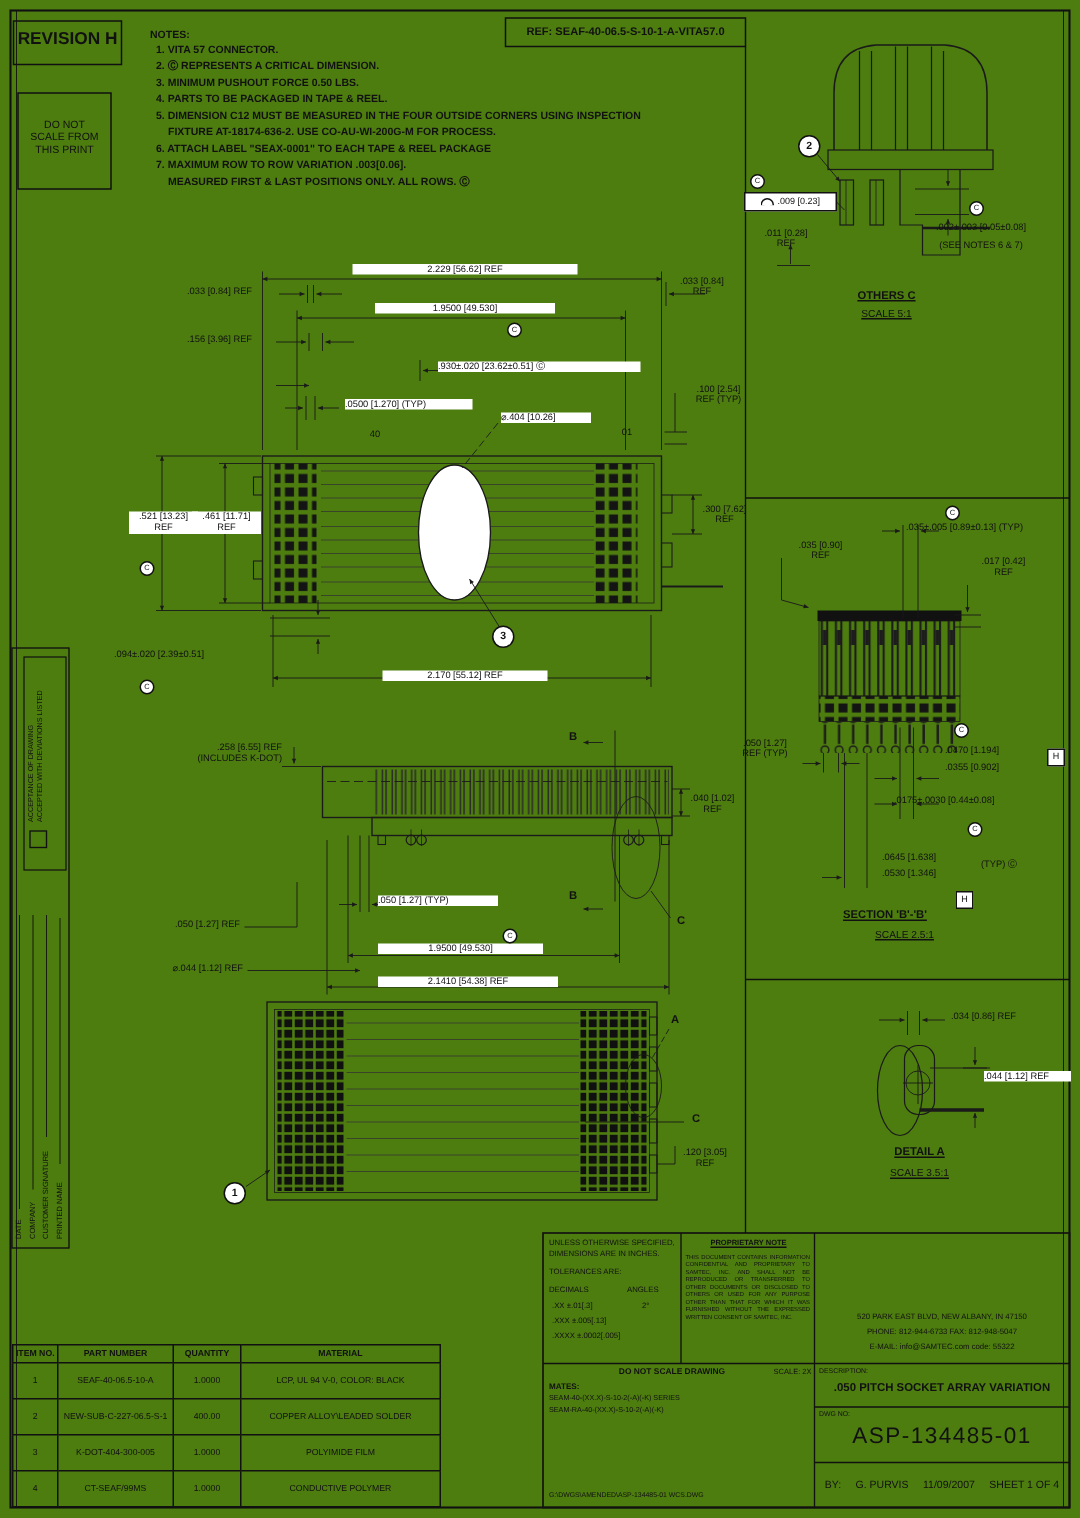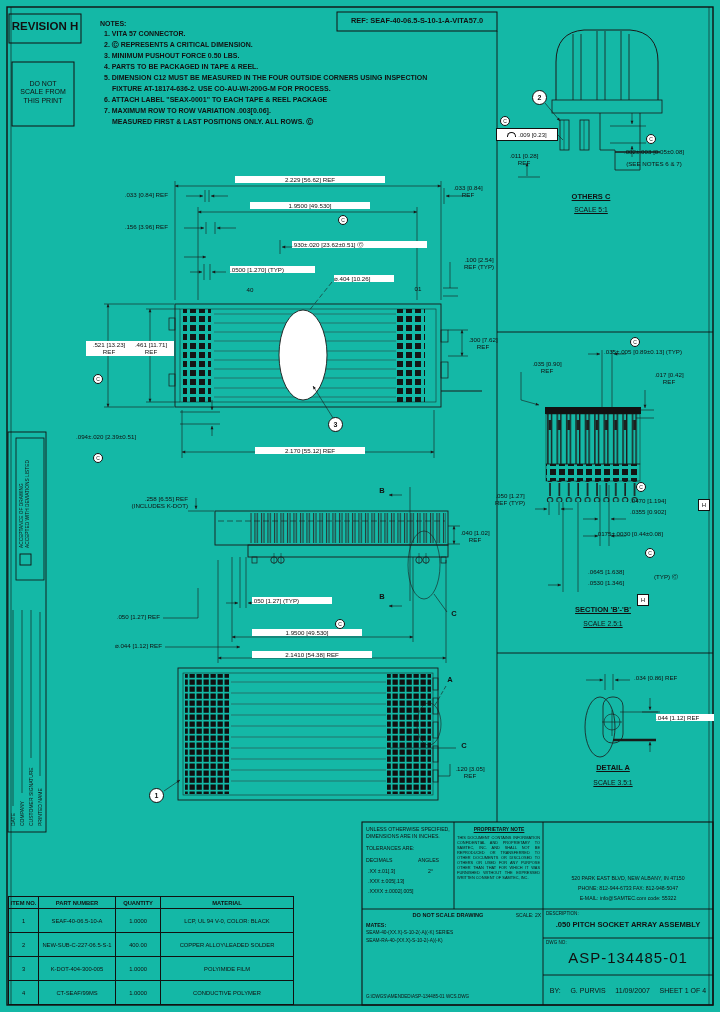--- a/index.html
+++ b/index.html
@@ -1,16 +1,16 @@
 <!DOCTYPE html>
 <html><head>
 <meta charset="utf-8">
 <style>
   html,body{margin:0;padding:0;background:#fff;}
-  .page{position:relative;width:720px;height:1012px;background:#14b8a6;overflow:hidden;
+  .page{position:relative;width:720px;height:1012px;background:#4d7c0f;overflow:hidden;
         font-family:"Liberation Sans",sans-serif;color:#111;}
   svg.linework{position:absolute;left:0;top:0;}
   .lbl{position:absolute;font:6.2px/1.18 "Liberation Sans",sans-serif;color:#111;
        white-space:pre-line;text-align:center;}
   .l{text-align:left}.r{text-align:right}.b{font-weight:bold}.bg{background:#fff}
   .u{text-decoration:underline}
   .circ{position:absolute;width:8px;height:8px;border:1px solid #111;border-radius:50%;
         font:5px/8px "Liberation Sans",sans-serif;text-align:center;background:#fff;}
   .boxh{position:absolute;width:10px;height:10px;border:1px solid #111;
         font:6px/10px "Liberation Sans",sans-serif;text-align:center;background:#fff;}
@@ -335,21 +335,21 @@
 <span class="circ" style="left:636px;top:482px">C</span>
 <div class="lbl l" style="left:630px;top:497px;width:66px">.0470 [1.194]</div>
 <div class="lbl l" style="left:630px;top:508px;width:66px">.0355 [0.902]</div>
 <span class="boxh" style="left:698px;top:499px">H</span>
 <div class="lbl l" style="left:596px;top:530px;width:118px">.0175±.0030 [0.44±0.08]</div>
 <span class="circ" style="left:645px;top:548px">C</span>
 <div class="lbl l" style="left:588px;top:568px;width:64px">.0645 [1.638]</div>
 <div class="lbl l" style="left:588px;top:579px;width:64px">.0530 [1.346]</div>
 <div class="lbl l" style="left:654px;top:573px;width:52px">(TYP) Ⓒ</div>
 <span class="boxh" style="left:637px;top:594px">H</span>
-<div class="lbl b u" style="left:545px;top:606px;width:116px;font-size:7.5px">SECTION 'B'-'B'</div>
+<div class="lbl b u" style="left:532px;top:606px;width:116px;font-size:7.5px">SECTION 'B'-'B'</div>
 <div class="lbl u" style="left:555px;top:620px;width:96px;font-size:6.8px">SCALE 2.5:1</div>
 
 <div class="lbl l" style="left:634px;top:674px;width:78px">.034 [0.86] REF</div>
 <div class="lbl l bg" style="left:656px;top:714px;width:58px">.044 [1.12] REF</div>
 <div class="lbl b u" style="left:578px;top:764px;width:70px;font-size:7.5px">DETAIL A</div>
 <div class="lbl u" style="left:574px;top:779px;width:78px;font-size:6.8px">SCALE 3.5:1</div>
 
 <div class="rot" style="left:19px;top:548px">
   <div>ACCEPTANCE OF DRAWING</div>
   <div>ACCEPTED WITH DEVIATIONS LISTED</div>
@@ -414,21 +414,21 @@
 <div class="tb" style="left:545px;top:875px;width:166px;text-align:center;font-size:5.2px">520 PARK EAST BLVD, NEW ALBANY, IN 47150</div>
 <div class="tb" style="left:545px;top:885px;width:166px;text-align:center;font-size:5.2px">PHONE: 812-944-6733      FAX: 812-948-5047</div>
 <div class="tb" style="left:545px;top:895px;width:166px;text-align:center;font-size:5.2px">E-MAIL: info@SAMTEC.com      code: 55322</div>
 <div class="tb" style="left:388px;top:912px;width:120px;text-align:center;font-weight:bold;font-size:5.6px">DO NOT SCALE DRAWING</div>
 <div class="tb" style="left:505px;top:912px;width:36px;text-align:right;font-size:5px">SCALE: 2X</div>
 <div class="tb" style="left:366px;top:922px;font-weight:bold;font-size:5.4px">MATES:</div>
 <div class="tb" style="left:366px;top:930px;font-size:4.8px">SEAM-40-(XX.X)-S-10-2(-A)(-K) SERIES</div>
 <div class="tb" style="left:366px;top:938px;font-size:4.8px">SEAM-RA-40-(XX.X)-S-10-2(-A)(-K)</div>
 <div class="tb" style="left:366px;top:994px;font-size:4.6px">G:\DWGS\AMENDED\ASP-134485-01 WCS.DWG</div>
 <div class="tb" style="left:546px;top:911px;font-size:4.6px">DESCRIPTION:</div>
-<div class="tb" style="left:545px;top:920px;width:166px;text-align:center;font-weight:bold;font-size:7.6px">.050 PITCH SOCKET ARRAY ASSEMBLY</div>
+<div class="tb" style="left:545px;top:920px;width:166px;text-align:center;font-weight:bold;font-size:7.6px">.050 PITCH SOCKET ARRAY VARIATION</div>
 <div class="tb" style="left:546px;top:940px;font-size:4.6px">DWG NO:</div>
 <div class="tb" style="left:545px;top:948px;width:166px;text-align:center;font-size:15px;letter-spacing:1px">ASP-134485-01</div>
 <div class="box" style="left:545px;top:975px;width:166px;height:30px;display:flex;align-items:center;justify-content:space-around;font:7px 'Liberation Sans',sans-serif">
   <span>BY:</span>
   <span>G. PURVIS</span>
   <span>11/09/2007</span>
   <span>SHEET 1 OF 4</span>
 </div>
 
 </div>

